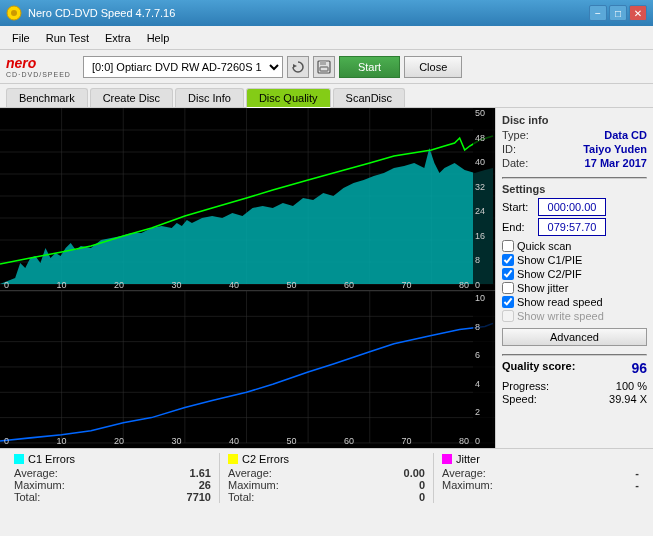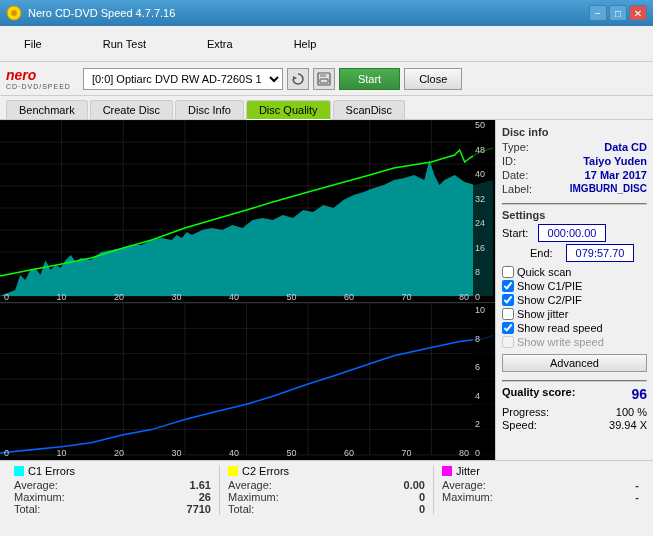--- a/index.html
+++ b/index.html
@@ -22,24 +22,23 @@
       color: white; font-size: 10px; display: flex; align-items: center; justify-content: center;
       cursor: pointer; border-radius: 2px;
     }
     .title-btn.close { background: #d9534f; }
     
     
     .menu-bar {
       background: #f0f0f0;
       display: flex;
       align-items: center;
-      padding: 2px 16px;
-      height: 36px;
+      padding: 2px 4px;
+      height: 24px;
       border-bottom: 1px solid #ccc;
-      gap: 45px;
     }
     .menu-item { padding: 2px 8px; cursor: pointer; font-size: 11px; }
     
     
     .toolbar {
       background: #f0f0f0;
       display: flex;
       align-items: center;
       padding: 3px 6px;
       height: 34px;
@@ -336,35 +335,31 @@
         <span class="panel-value">Data CD</span>
       </div>
       <div class="panel-row">
         <span class="panel-label">ID:</span>
         <span class="panel-value">Taiyo Yuden</span>
       </div>
       <div class="panel-row">
         <span class="panel-label">Date:</span>
         <span class="panel-value">17 Mar 2017</span>
       </div>
-      <div class="panel-row">
-        <span class="panel-label">Label:</span>
-        <span class="panel-value" style="font-size:10px;">IMGBURN_DISC</span>
-      </div>
     </div>
 
     <hr style="border-color:#ccc;margin:4px 0;">
 
     <div class="panel-section">
       <div class="panel-title">Settings</div>
       <div style="display:flex;align-items:center;gap:4px;margin-bottom:2px;">
         <span style="width:32px;">Start:</span>
         <input type="text" class="time-input" value="000:00.00" style="">
       </div>
-      <div style="display:flex;align-items:center;gap:4px;margin-bottom:4px;margin-left:28px;">
+      <div style="display:flex;align-items:center;gap:4px;margin-bottom:4px;">
         <span style="width:32px;">End:</span>
         <input type="text" class="time-input" value="079:57.70" style="">
       </div>
       
       <div class="checkbox-row">
         <input type="checkbox" style="">
         <span>Quick scan</span>
       </div>
       <div class="checkbox-row">
         <input type="checkbox" checked="" style="">

